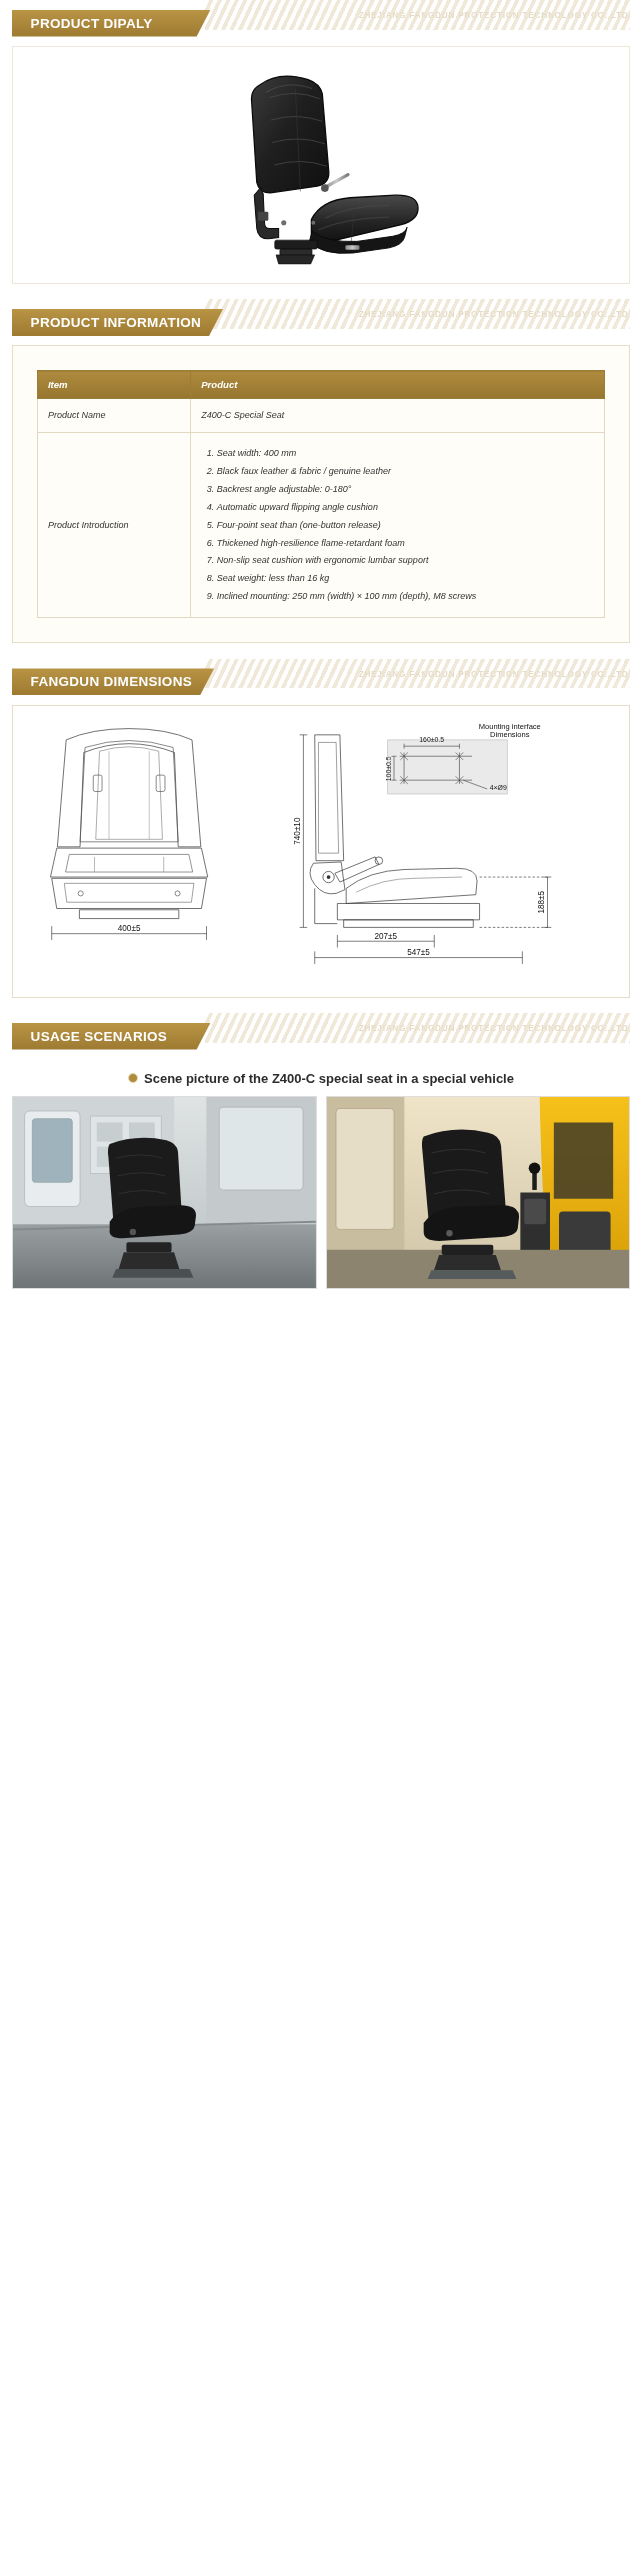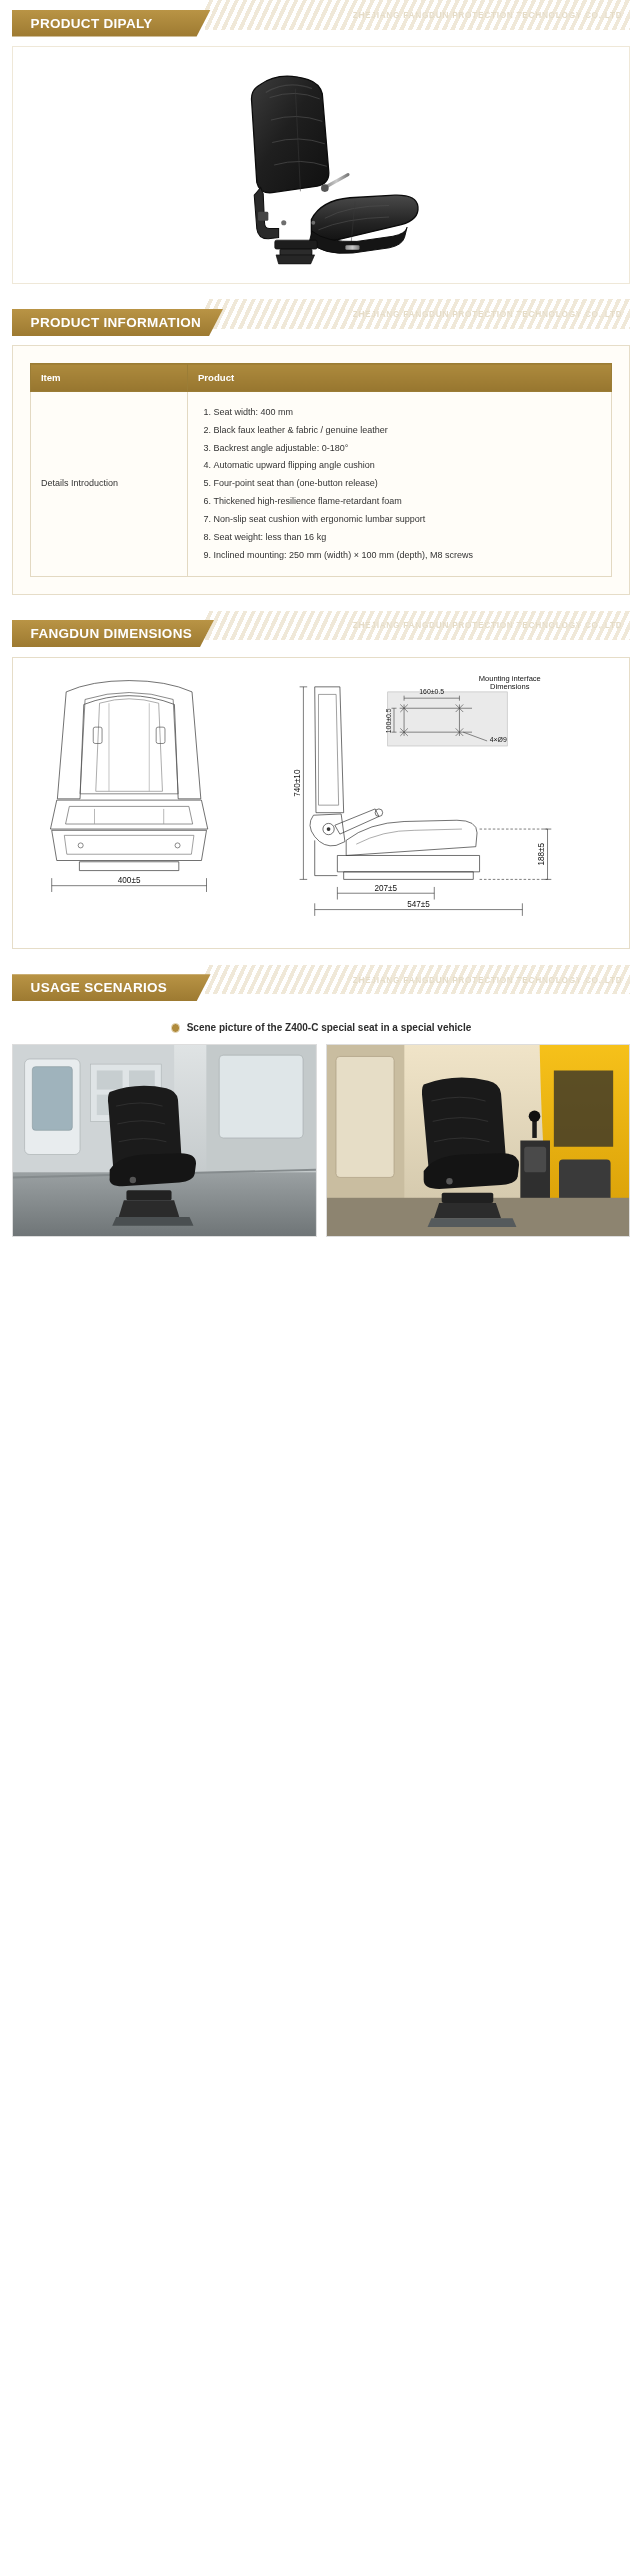--- a/index.html
+++ b/index.html
@@ -52,21 +52,21 @@
       #ffffff 0px, #ffffff 3.9px,
       #efe7d6 3.9px, #efe7d6 7.7px
     );
     opacity: .95;
   }
   .sh-brand {
     position: relative;
     color: #e5dcc7;
     font-size: 8.3px;
     letter-spacing: 0.7px;
-    padding-right: 8px;
+    padding-right: 2px;
     white-space: nowrap;
     font-weight: bold;
     text-shadow: 0 0 0.6px #fff;
   }
 
   
   .panel {
     margin: 0 11.6px 0 11.6px;
     border: 0.6px solid #e6ddc8;
     background: #fffdf8;
@@ -77,21 +77,21 @@
     align-items: center;
     justify-content: center;
     background: #ffffff;
     border: 0.6px solid #efe8d8;
   }
 
   
   .seat-wrap { width: 244px; height: 212px; }
 
   
-  .info-panel { padding: 17px; }
+  .info-panel { padding: 24px; font-style: italic; }
   table.info {
     width: 100%;
     border-collapse: collapse;
     font-size: 9px;
     color: #333;
   }
   table.info th {
     background: linear-gradient(180deg,#ad8a3d 0%, #97762f 100%);
     color: #fff;
     text-align: left;
@@ -120,21 +120,21 @@
   }
   .dims-inner { width: 100%; }
 
   
   .usage-caption {
     display: flex;
     align-items: center;
     justify-content: center;
     gap: 6.4px;
     padding: 11.6px 0 10.3px 0;
-    font-size: 10px;
+    font-size: 13px;
     color: #2d2d2d;
     font-weight: bold;
   }
   .dot-icon {
     width: 9.6px; height: 9.6px; border-radius: 50%;
     background: #b08b3c;
     border: 1.9px solid #e8dcc0;
     display: inline-block;
   }
   .photos {
@@ -235,21 +235,25 @@
 <div class="panel info-panel">
   <table class="info">
     <thead>
       <tr>
         <th class="col-item">Item</th>
         <th>Product</th>
       </tr>
     </thead>
     <tbody>
       <tr>
-        <td class="label intro-cell">Details Introduction</td>
+        <td class="label">Product Name</td>
+        <td>Z400-C Special Seat</td>
+      </tr>
+      <tr>
+        <td class="label intro-cell">Product Introduction</td>
         <td class="intro-list">
           <ol>
             <li>Seat width: 400 mm</li>
             <li>Black faux leather &amp; fabric / genuine leather</li>
             <li>Backrest angle adjustable: 0-180°</li>
             <li>Automatic upward flipping angle cushion</li>
             <li>Four-point seat than (one-button release)</li>
             <li>Thickened high-resilience flame-retardant foam</li>
             <li>Non-slip seat cushion with ergonomic lumbar support</li>
             <li>Seat weight: less than 16 kg</li>

